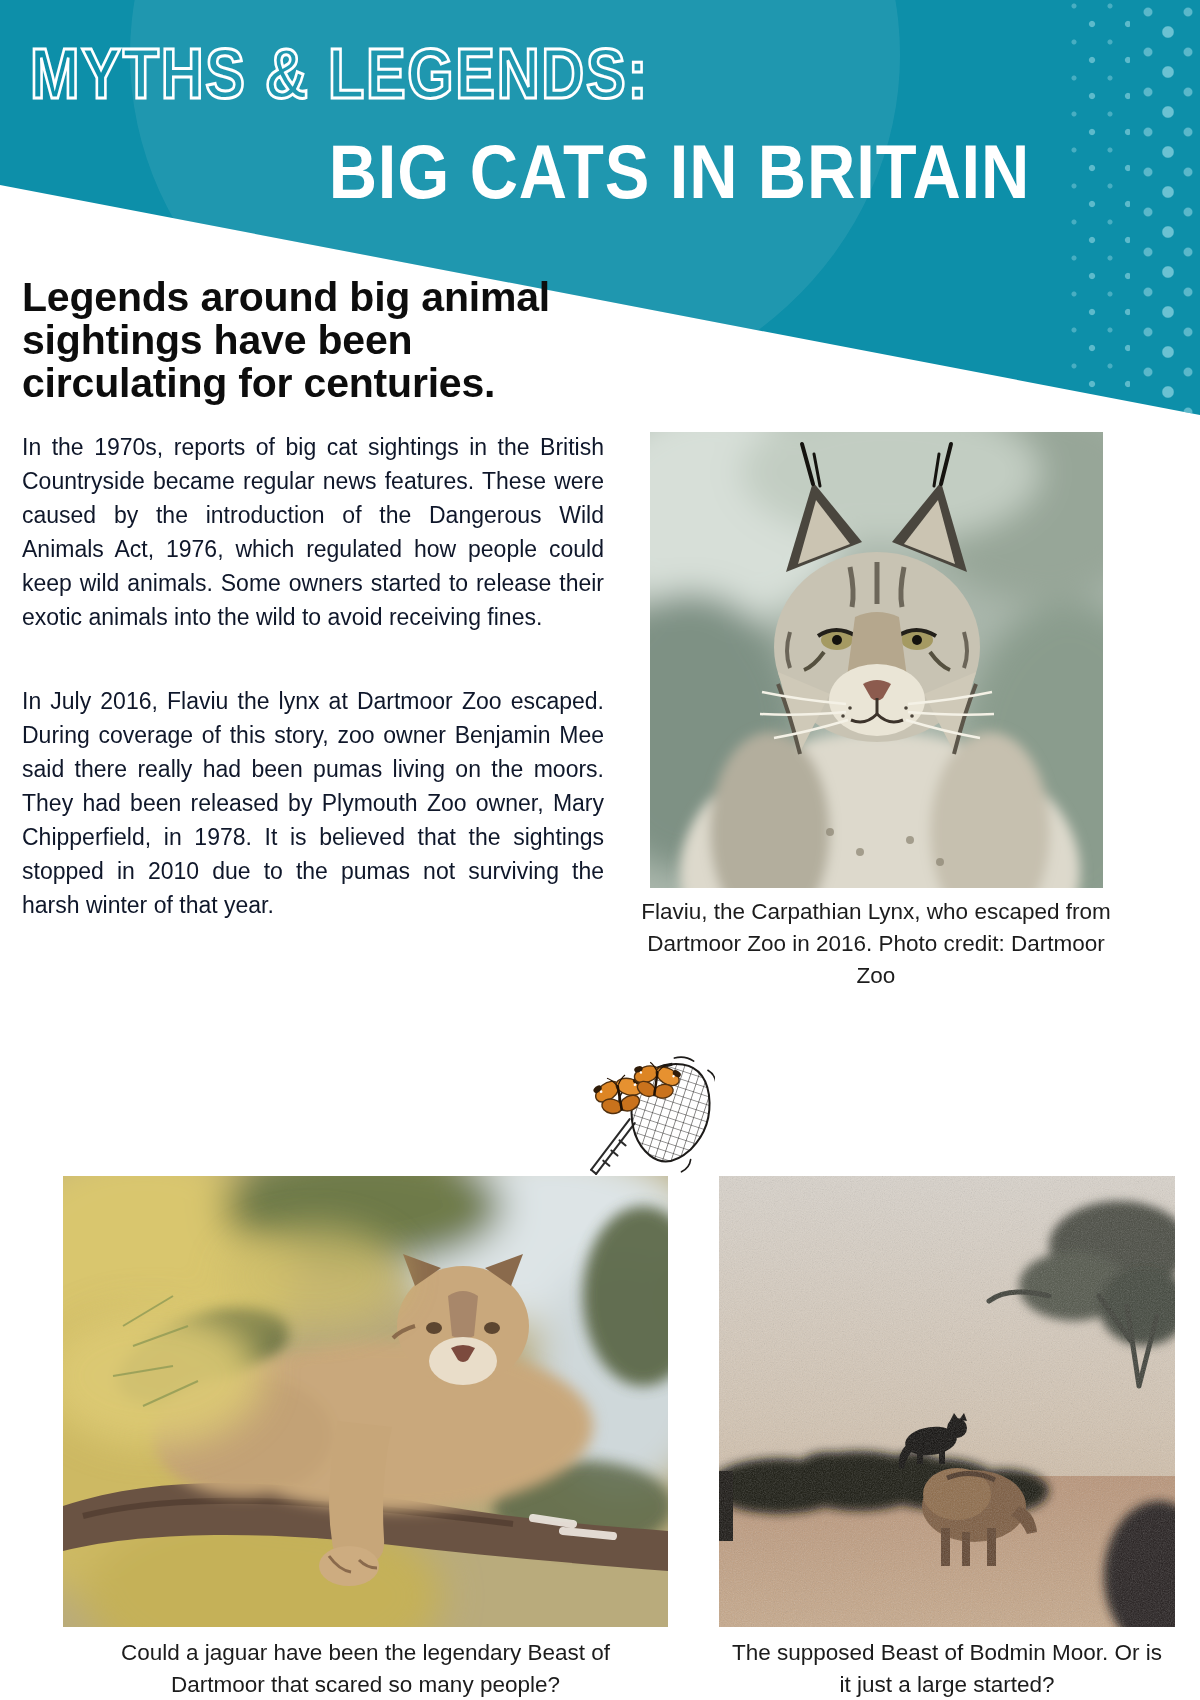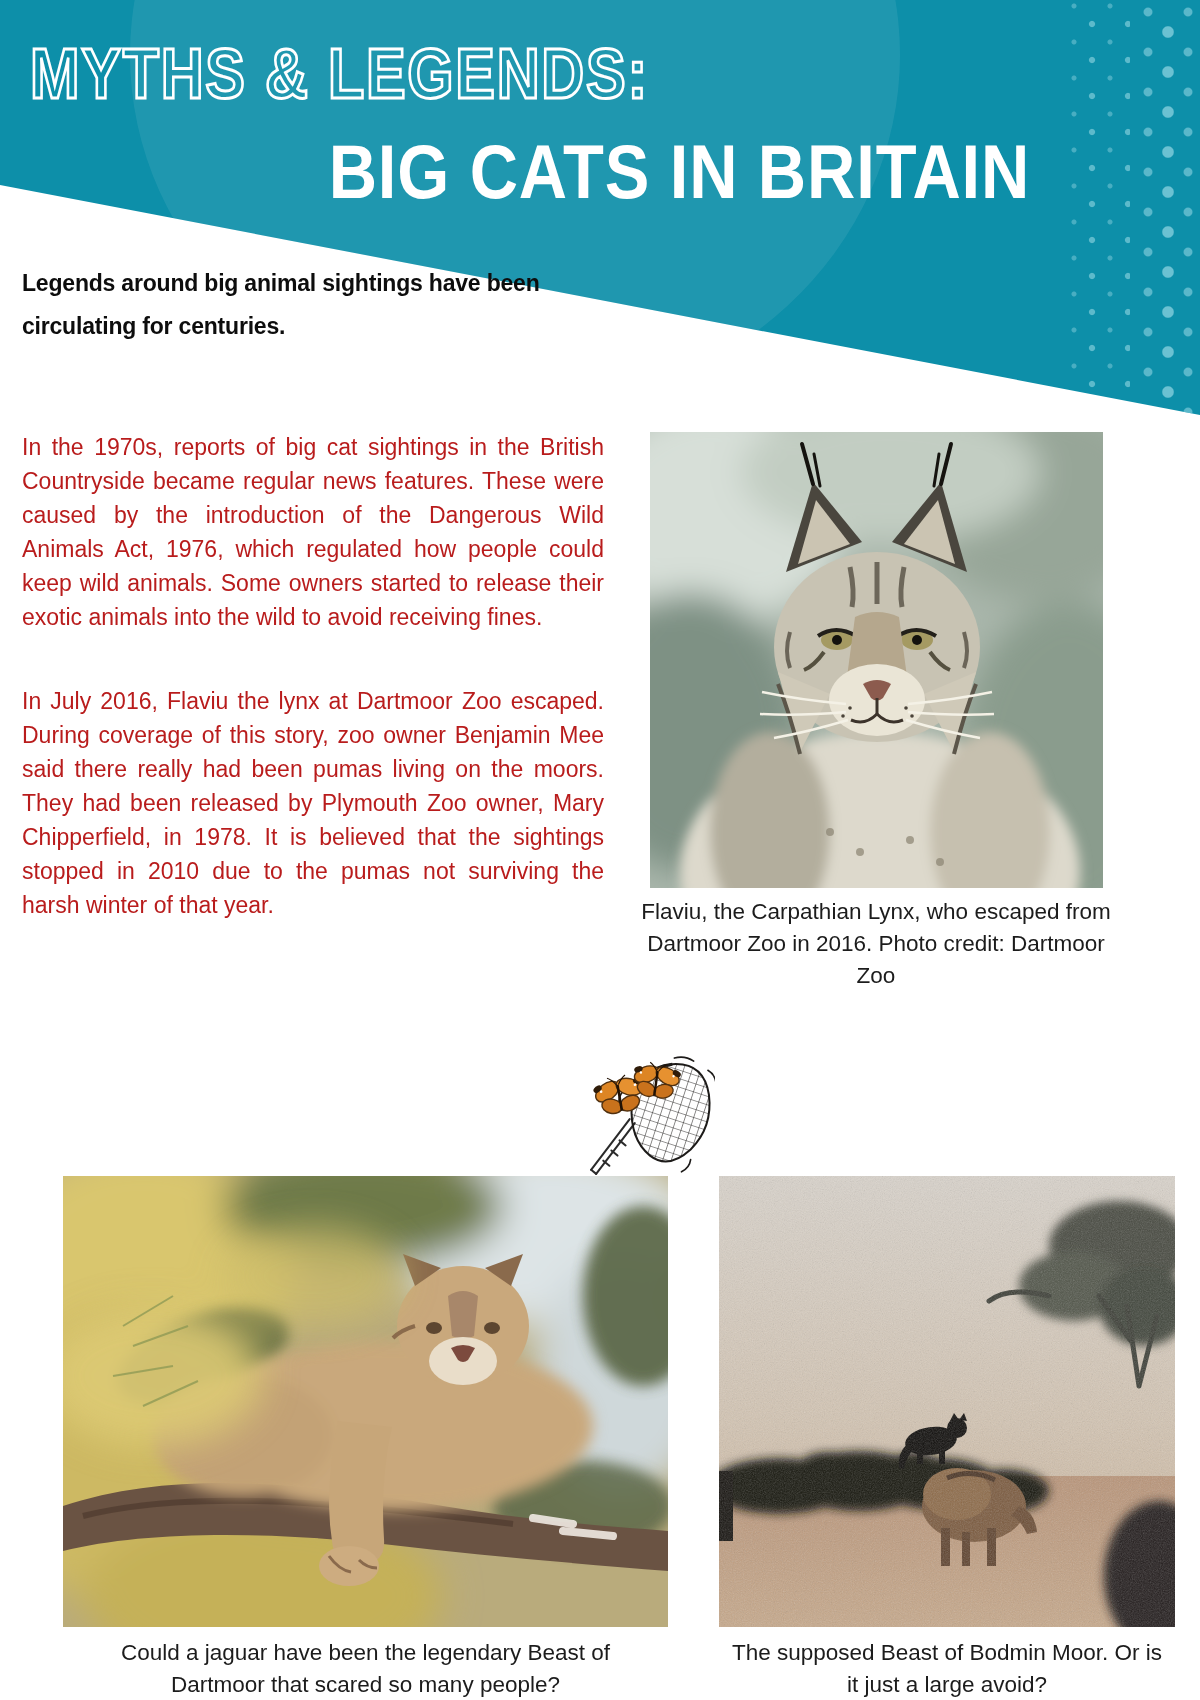--- a/index.html
+++ b/index.html
@@ -48,28 +48,28 @@
     transform:scaleX(0.85);transform-origin:0 50%;
   }
   .main-title{
     position:absolute;right:170px;top:128px;margin:0;
     font-size:76px;font-weight:700;letter-spacing:1px;
     color:#ffffff;white-space:nowrap;
     transform:scaleX(0.88);transform-origin:100% 50%;
   }
   
   .intro-heading{
-    position:absolute;left:22px;top:262px;width:566px;margin:0;
-    font-size:23px;line-height:43px;font-weight:700;
+    position:absolute;left:22px;top:276px;width:566px;margin:0;
+    font-size:41px;line-height:43px;font-weight:700;
     color:#0d0d0d;letter-spacing:-0.2px;
   }
   
   .article{
     position:absolute;left:22px;top:430px;width:582px;
-    font-size:23px;line-height:34px;color:#b91c1c;
+    font-size:23px;line-height:34px;color:#0f172a;
   }
   .article p{margin:0;text-align:justify;}
   .article p.p1{margin-bottom:50px;}
   .article p.p2{margin-bottom:46px;}
   
   .figure{position:absolute;margin:0;padding-left:40px;}
   .photo{display:block;overflow:hidden;}
   .photo svg{display:block;width:100%;height:100%;}
   .fig-lynx{left:610px;top:432px;width:453px;}
   .fig-lynx .photo{width:453px;height:456px;}
@@ -333,16 +333,16 @@
           <rect x="222" y="352" width="9" height="38" fill="#5f432e"></rect>
           <rect x="268" y="352" width="9" height="38" fill="#5f432e"></rect>
           <rect x="243" y="356" width="8" height="34" fill="#5f432e"></rect>
           <path d="M228,302 q24,-10 48,2" stroke="#4a3424" stroke-width="5" fill="none"></path>
         </g>
         <ellipse cx="440" cy="400" rx="55" ry="75" fill="#221f1b" filter="url(#bb)"></ellipse>
         <rect x="0" y="295" width="14" height="70" fill="#16130f"></rect>
         <rect width="456" height="451" filter="url(#bgrain)" opacity="0.3"></rect>
       </svg>
     </div>
-    <figcaption class="caption">The supposed Beast of Bodmin Moor. Or is it just a large avoid?</figcaption>
+    <figcaption class="caption">The supposed Beast of Bodmin Moor. Or is it just a large started?</figcaption>
   </figure>
 
 </div>
 
 </body></html>

